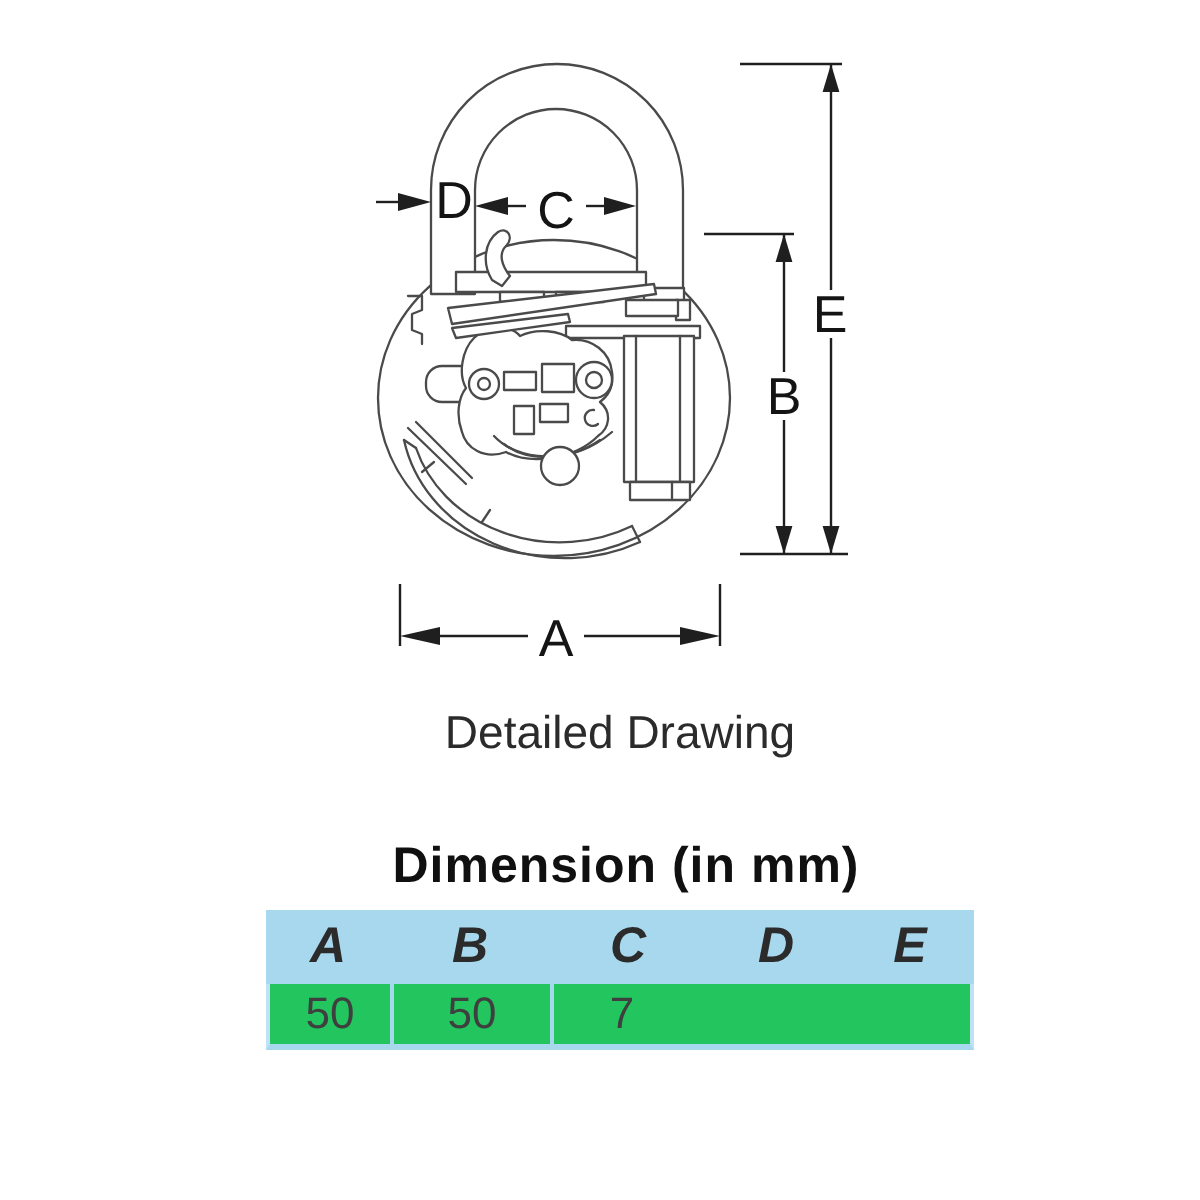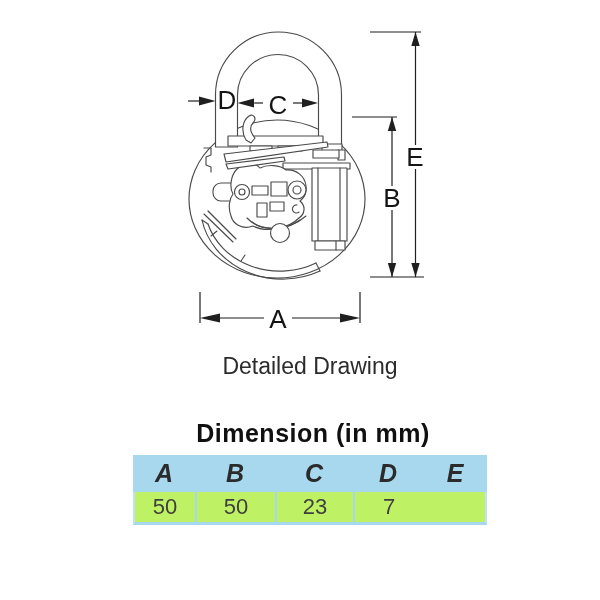--- a/index.html
+++ b/index.html
@@ -17,21 +17,21 @@
   .dim-table{position:absolute;top:455px;left:133px;width:354px;}
   .dim-head{display:flex;background:#a7d8ee;height:37px;}
   .dim-head .cell{
     display:flex;align-items:center;justify-content:center;
     font-size:25px;font-style:italic;font-weight:700;color:#2b2b2b;
   }
   .dim-vals{
     display:flex;height:33px;box-sizing:border-box;
     border-bottom:3px solid #a7d8ee;
     border-left:2px solid #bfe2f4;border-right:2px solid #bfe2f4;
-    background:#bef264;
+    background:#22c55e;
   }
   .dim-vals .cell{
     display:flex;align-items:center;justify-content:center;
     font-size:22px;color:#3f3f3f;box-sizing:border-box;
   }
   .dim-vals .cell + .cell{border-left:2px solid #a7d8ee;}
   .w1{width:62px;} .w2{width:80px;} .w3{width:78px;} .w4{width:70px;} .w5{width:64px;}
   .dim-vals .w1{width:60px;} .dim-vals .w5{width:62px;}
 </style>
 </head>
@@ -163,16 +163,15 @@
   <div class="dim-head">
     <div class="cell w1">A</div>
     <div class="cell w2">B</div>
     <div class="cell w3">C</div>
     <div class="cell w4">D</div>
     <div class="cell w5">E</div>
   </div>
   <div class="dim-vals">
     <div class="cell w1">50</div>
     <div class="cell w2">50</div>
-    <div class="cell w3">23</div>
     <div class="cell w4">7</div>
   </div>
 </div>
 
 </body></html>

